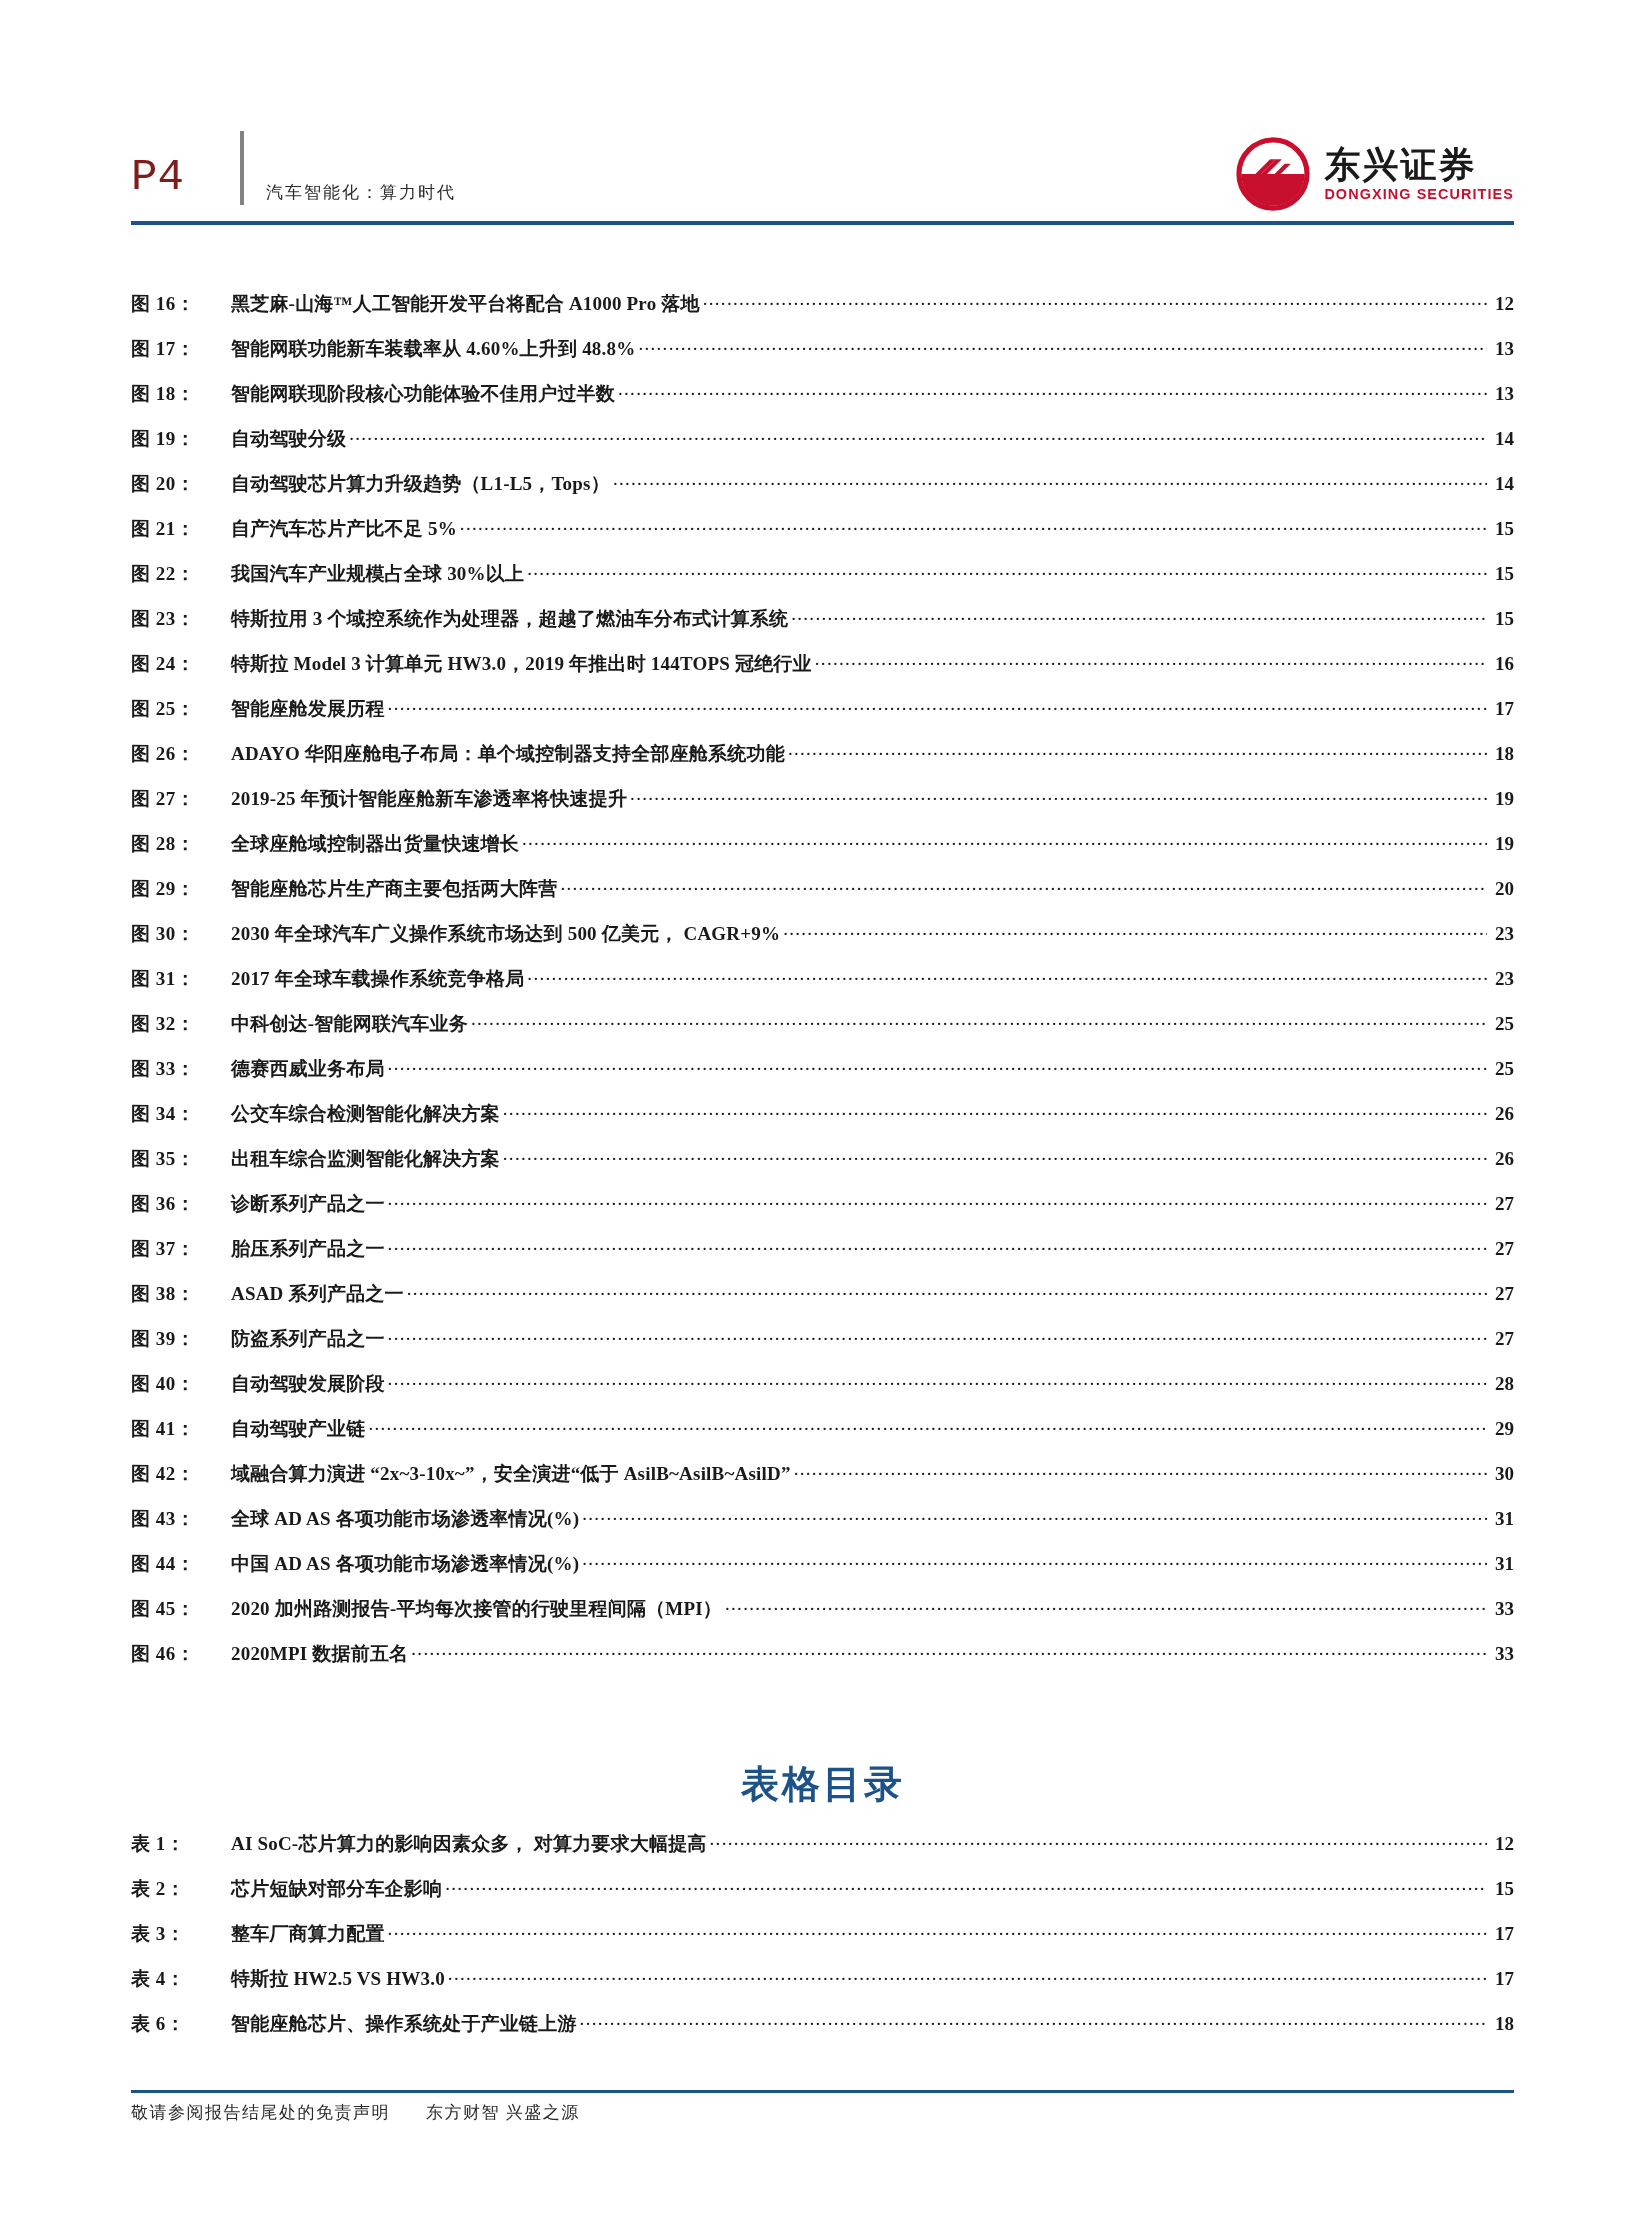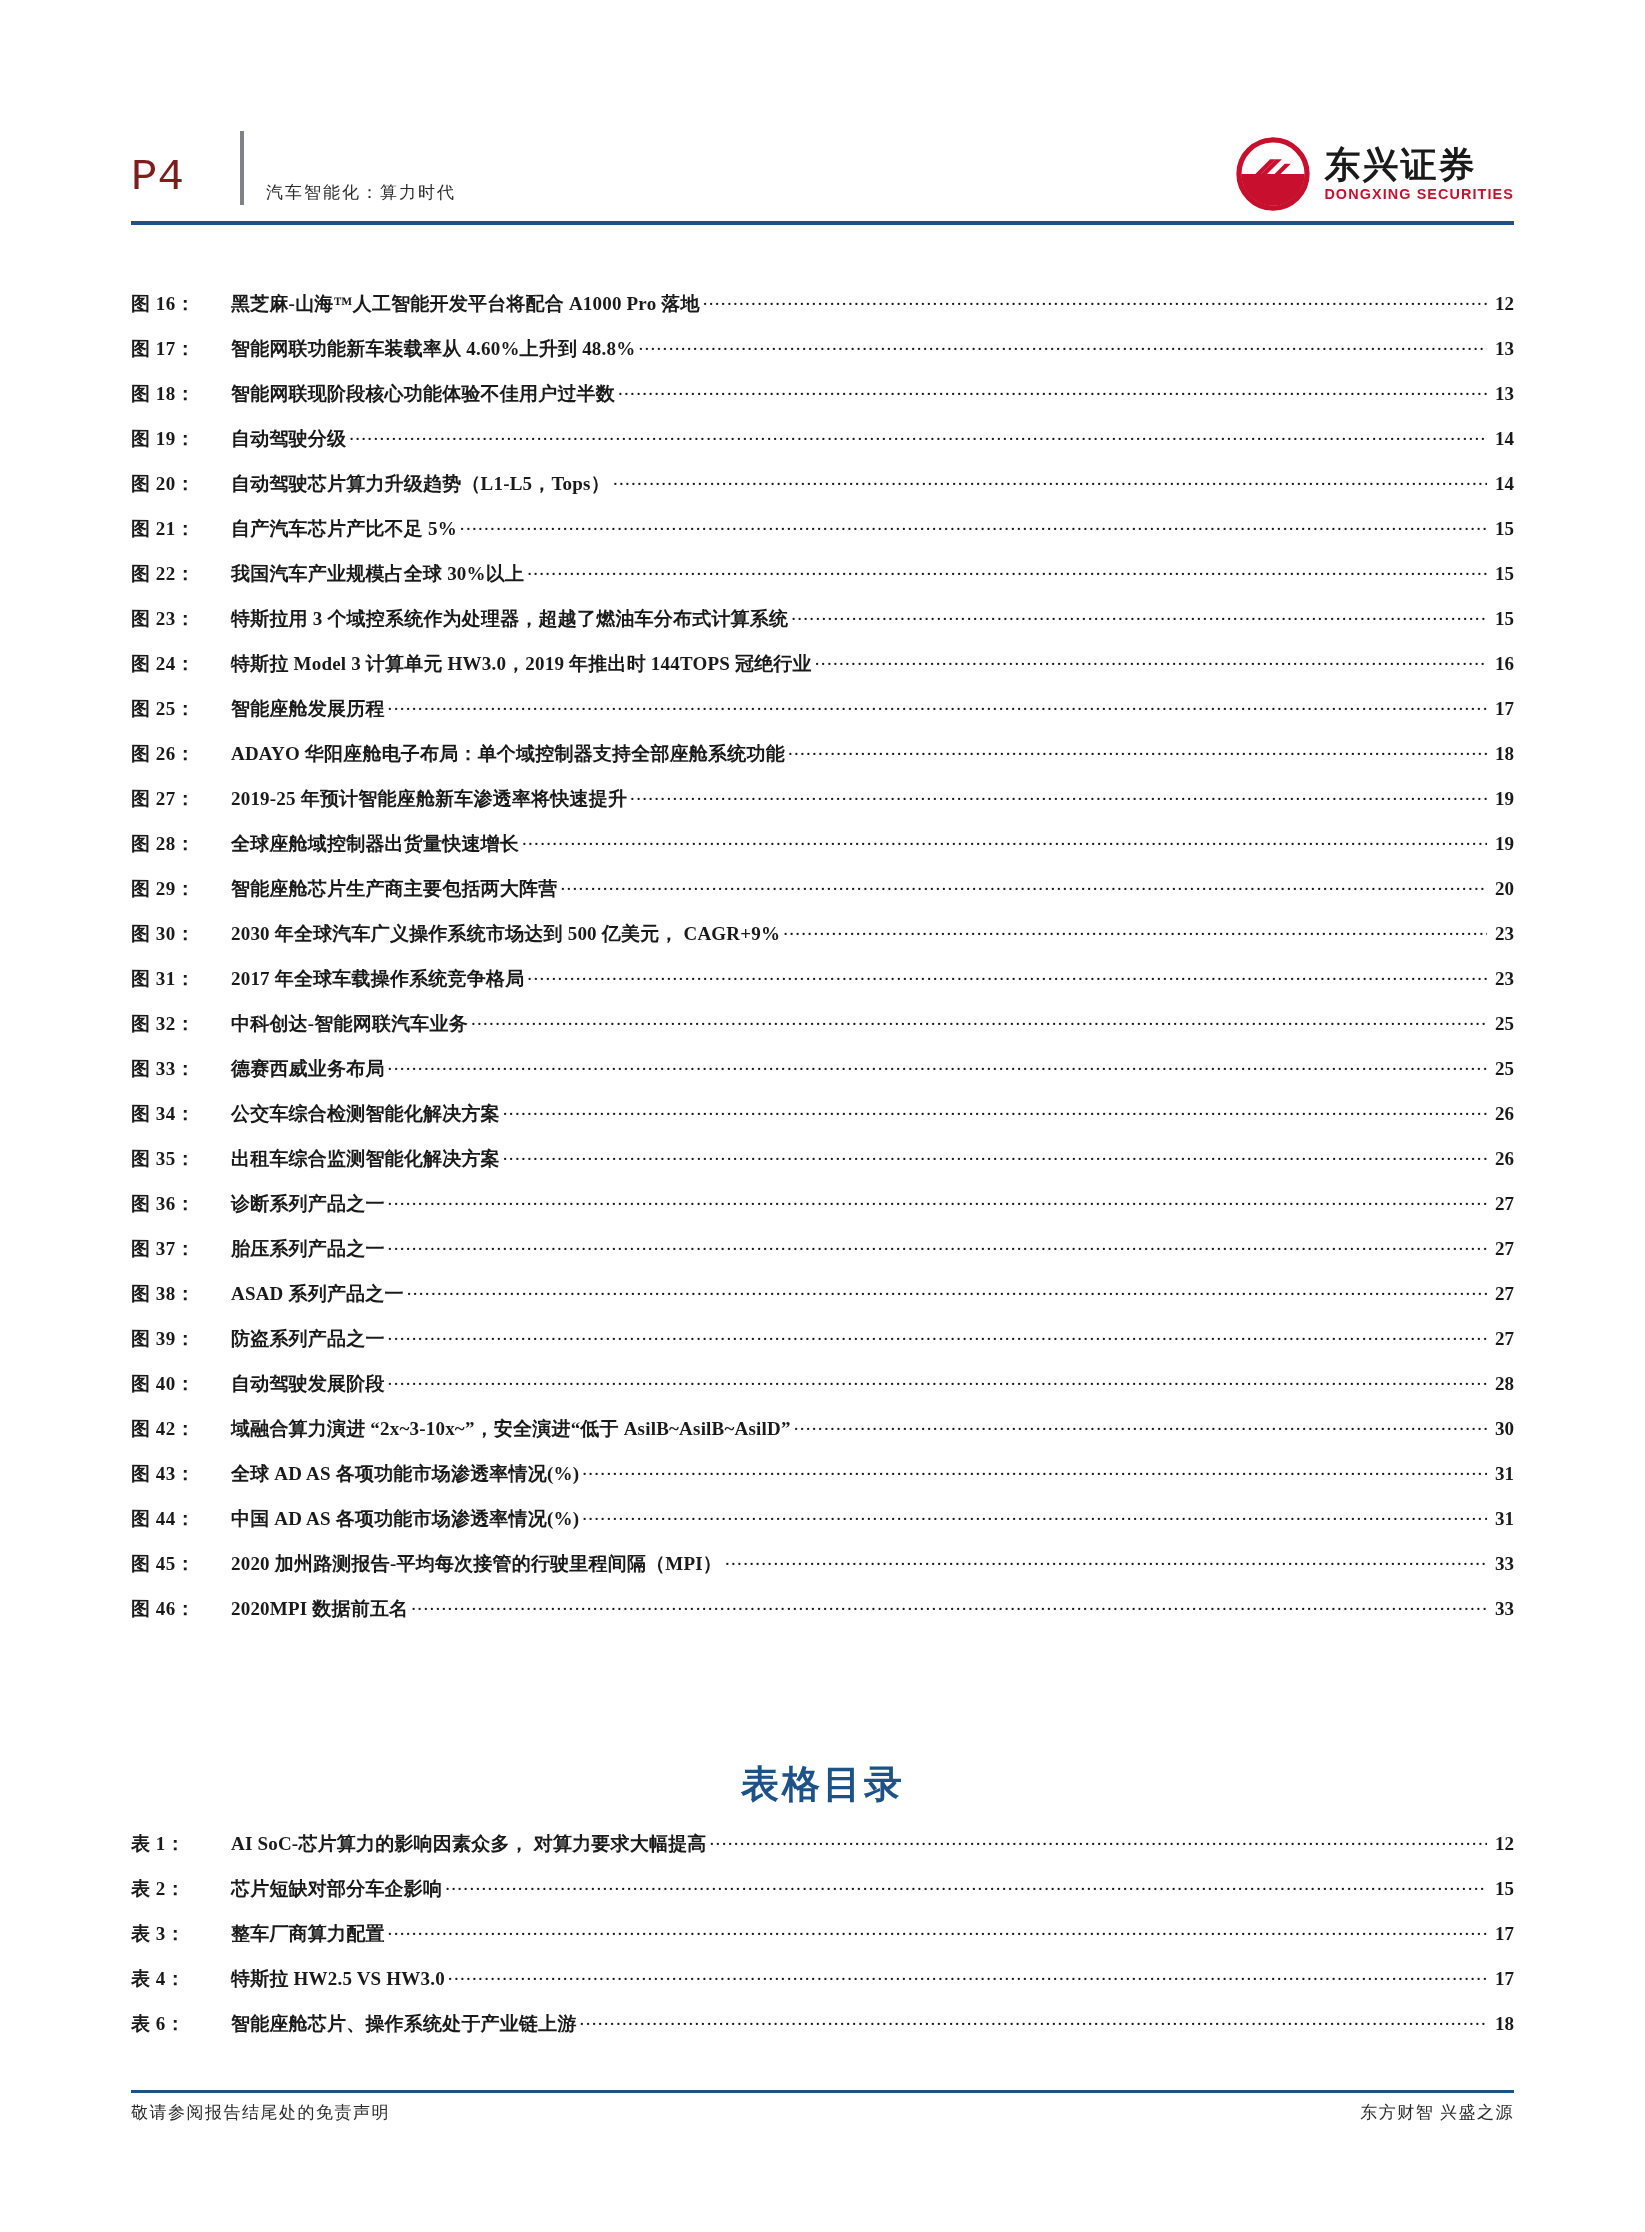--- a/index.html
+++ b/index.html
@@ -192,25 +192,25 @@
     width: 1383px;
     height: 3px;
     background: #1d5288;
   }
   .footer {
     position: absolute;
     left: 131px;
     top: 2101px;
     width: 1383px;
     display: flex;
-    justify-content: space-between;
     font-family: "Liberation Serif", "DejaVu Serif", serif;
     font-size: 17px;
     color: #2b2b2b;
     letter-spacing: 1.5px;
+    gap: 36px;
   }
 </style>
 </head>
 <body>
 
 <div class="page">
 
   <div class="header">
     <div class="page-number">P4</div>
     <div class="header-divider"></div>
@@ -382,20 +382,26 @@
         <span class="toc-leader"></span>
         <span class="toc-page">27</span>
       </div>
       <div class="toc-row">
         <span class="toc-label">图 40：</span>
         <span class="toc-text">自动驾驶发展阶段</span>
         <span class="toc-leader"></span>
         <span class="toc-page">28</span>
       </div>
       <div class="toc-row">
+        <span class="toc-label">图 41：</span>
+        <span class="toc-text">自动驾驶产业链</span>
+        <span class="toc-leader"></span>
+        <span class="toc-page">29</span>
+      </div>
+      <div class="toc-row">
         <span class="toc-label">图 42：</span>
         <span class="toc-text">域融合算力演进 “2x~3-10x~”，安全演进“低于 AsilB~AsilB~AsilD”</span>
         <span class="toc-leader"></span>
         <span class="toc-page">30</span>
       </div>
       <div class="toc-row">
         <span class="toc-label">图 43：</span>
         <span class="toc-text">全球 AD AS 各项功能市场渗透率情况(%)</span>
         <span class="toc-leader"></span>
         <span class="toc-page">31</span>

